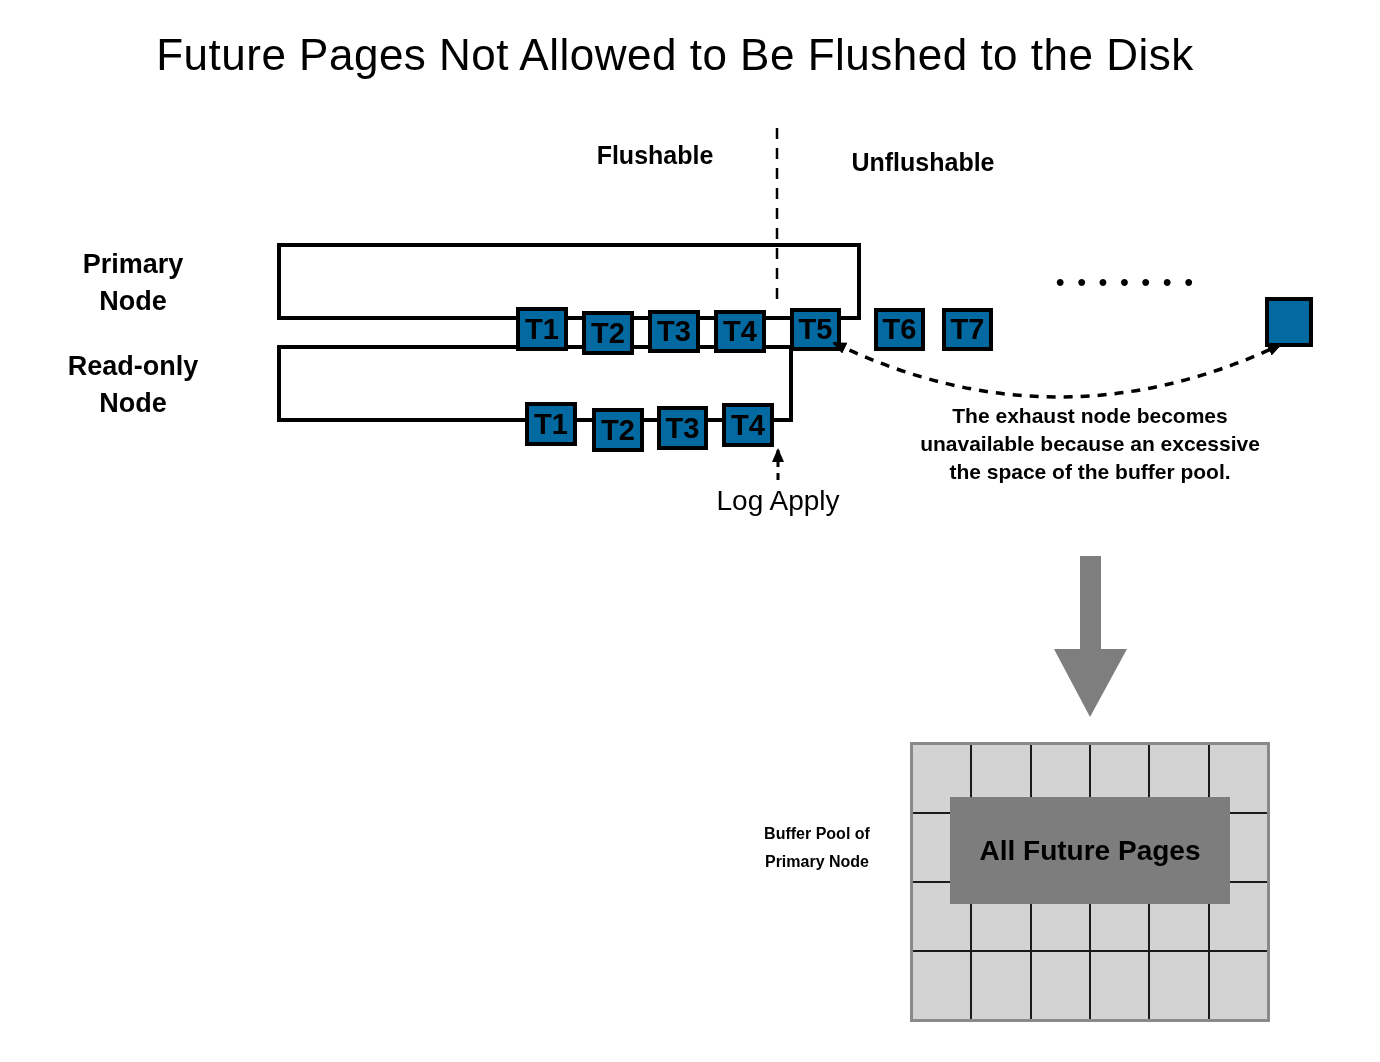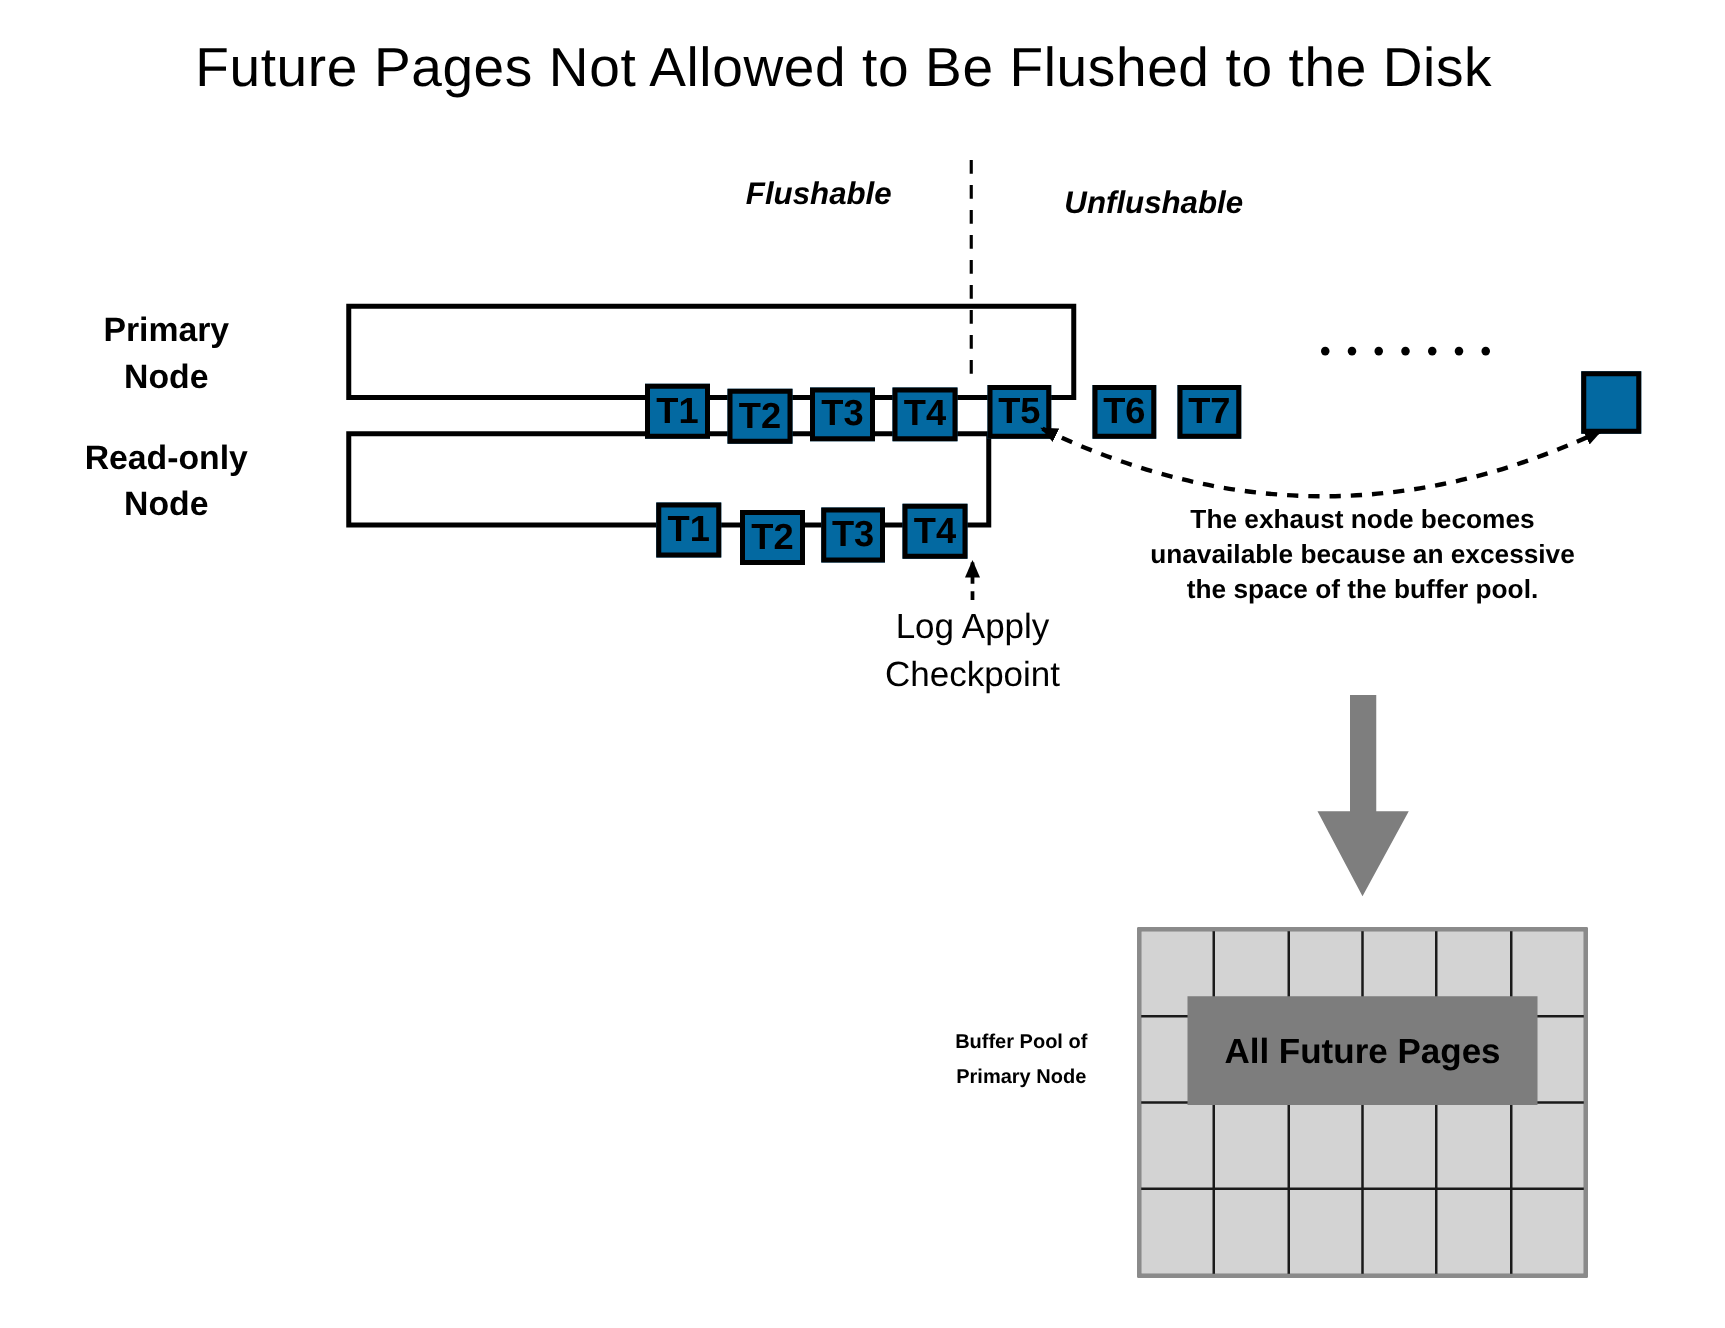--- a/index.html
+++ b/index.html
@@ -19,21 +19,21 @@
     color:var(--ink);
     overflow:hidden;
   }
   .abs{position:absolute;}
   .title{
     top:30px;left:0;width:1350px;
     text-align:center;
     font-size:44px;font-weight:400;
     letter-spacing:0.5px;
   }
-  .zone-label{font-weight:700;font-size:25px;text-align:center;font-style:italic;}
+  .zone-label{font-weight:700;font-size:25px;text-align:center;}
   .node-label{
     width:190px;text-align:center;
     font-weight:700;font-size:27px;line-height:37px;
   }
   .bar{
     background:#ffffff;border:4px solid #000000;
   }
   .pagebox{
     background:#0369a1;border:4px solid #000000;
     display:flex;align-items:center;justify-content:center;
@@ -60,21 +60,21 @@
     display:grid;
     grid-template-columns:repeat(6,1fr);
     grid-template-rows:repeat(4,1fr);
     gap:2px;
     background:var(--grid-line);
     border:3px solid var(--grid-outer-border);
     z-index:1;
   }
   .bp-cell{background:var(--cell-fill);}
   .overlay-box{
-    left:950px;top:797px;width:280px;height:87px;
+    left:950px;top:797px;width:280px;height:107px;
     background:var(--overlay-fill);
     display:flex;align-items:center;justify-content:center;
     font-weight:700;font-size:28px;
     z-index:2;
   }
   svg.layer{
     left:0;top:0;width:1380px;height:1062px;
     pointer-events:none;
   }
 </style>
@@ -112,21 +112,20 @@
 
 <div class="abs pagebox" style="left:1265px;top:253px;width:48px;height:50px;"></div>
 
 <div class="abs pagebox" style="left:525px;top:358px;width:52px;height:44px;">T1</div>
 <div class="abs pagebox" style="left:592px;top:364px;width:52px;height:44px;">T2</div>
 <div class="abs pagebox" style="left:657px;top:362px;width:51px;height:44px;">T3</div>
 <div class="abs pagebox" style="left:722px;top:359px;width:52px;height:44px;">T4</div>
 
 <div class="abs log-label" style="left:668px;top:481px;">
   <div>Log Apply</div>
-  <div>Checkpoint</div>
 </div>
 
 <div class="abs annotation" style="left:880px;top:402px;">
   <div>The exhaust node becomes</div>
   <div>unavailable because an excessive</div>
   <div>the space of the buffer pool.</div>
 </div>
 
 <div class="abs bp-label" style="left:712px;top:820px;">
   <div>Buffer Pool of</div>

